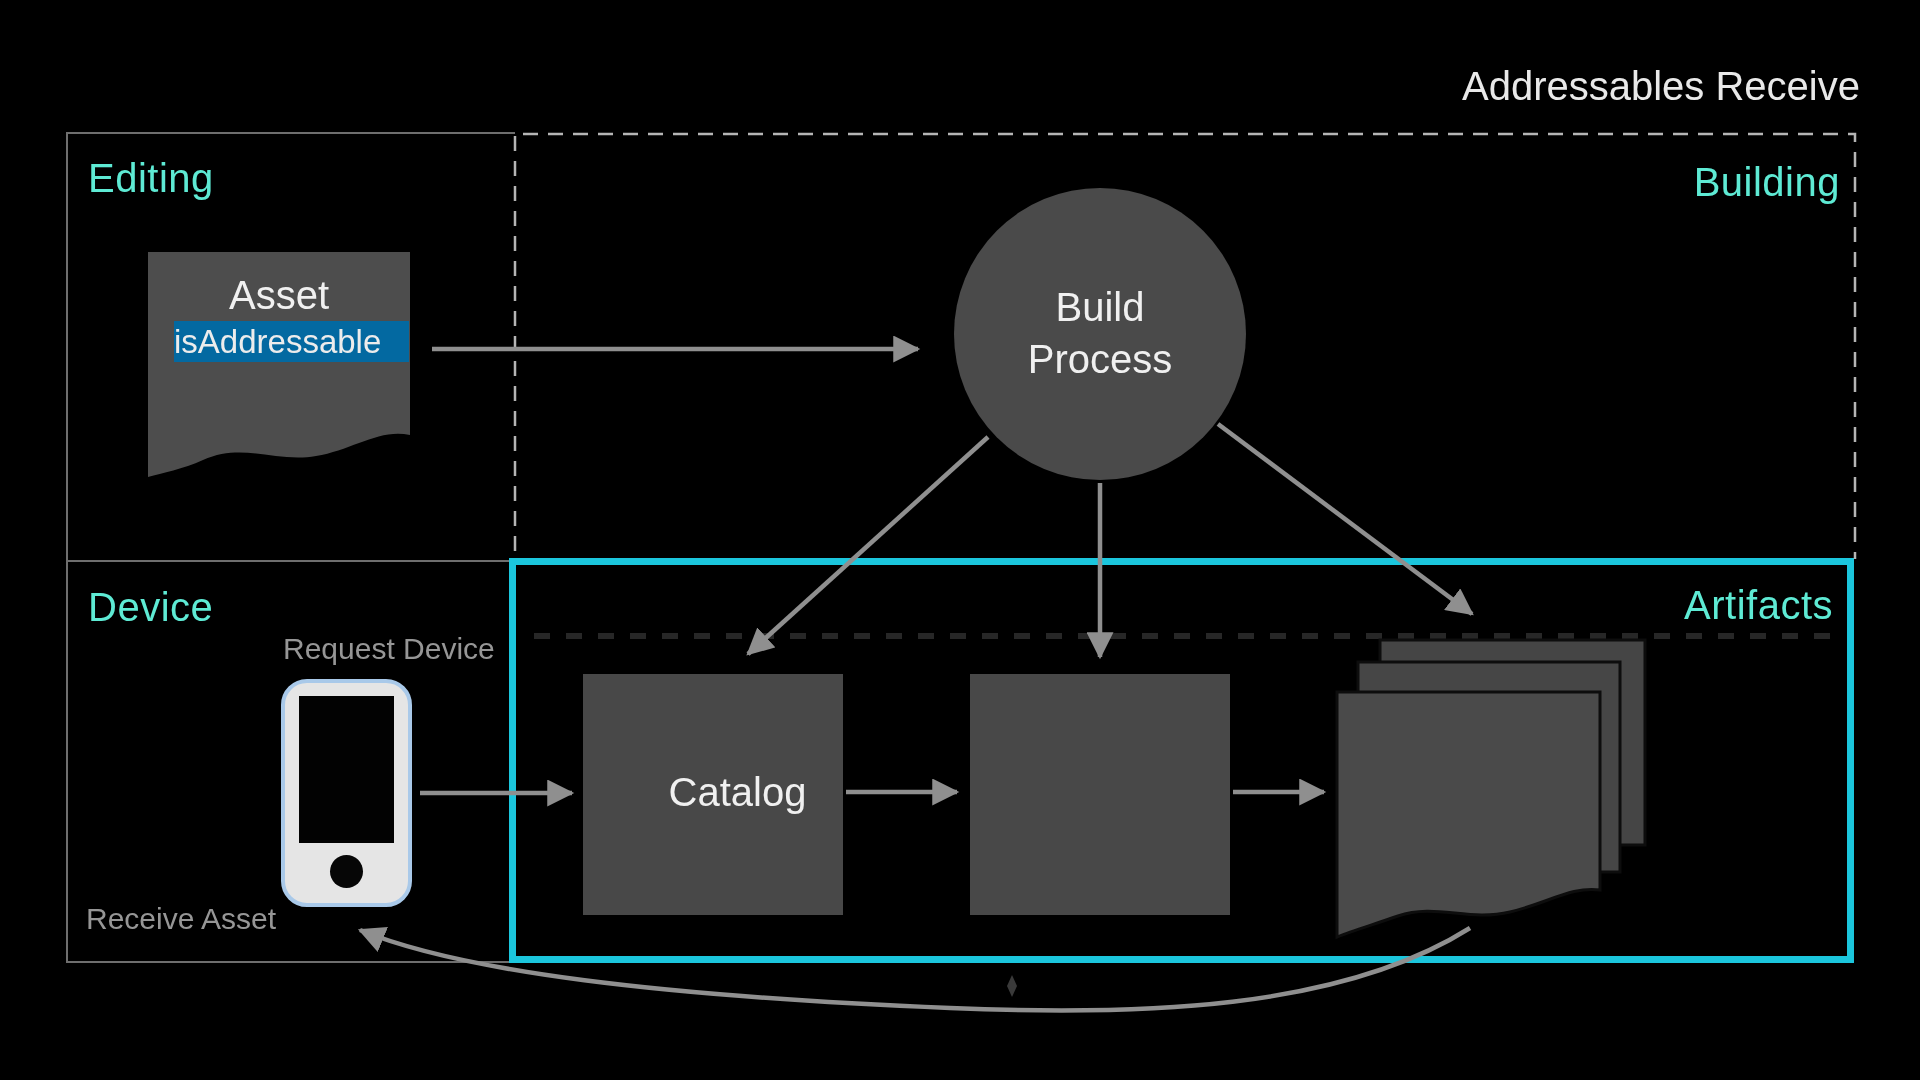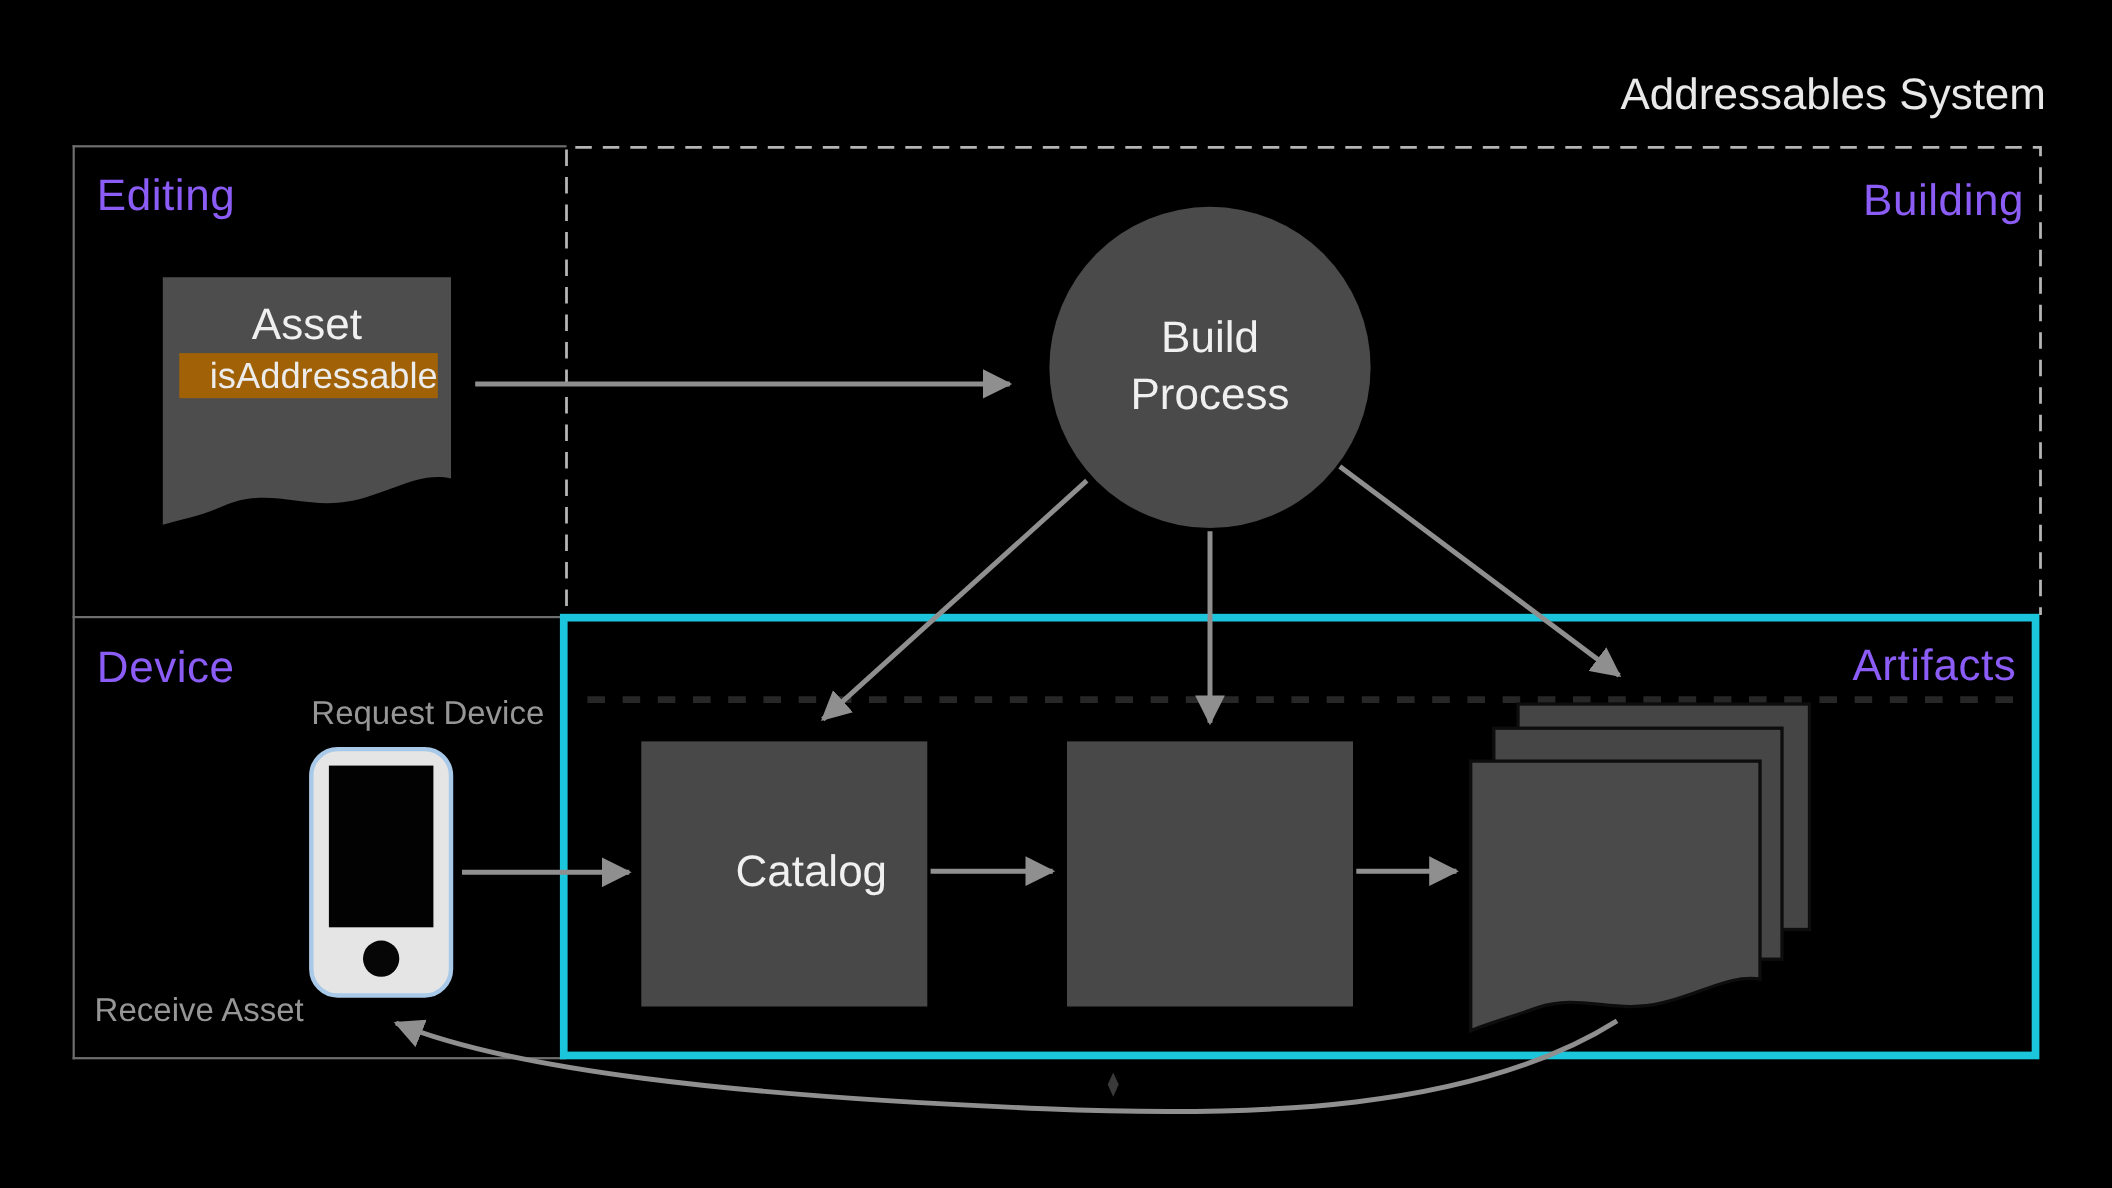--- a/index.html
+++ b/index.html
@@ -1,21 +1,21 @@
 <!DOCTYPE html>
 <html><head>
 <meta charset="utf-8">
 <style>
   html,body{margin:0;padding:0;background:#000;}
   #stage{
     position:relative;width:1920px;height:1080px;background:#000;overflow:hidden;
     font-family:"Liberation Sans", sans-serif;
   }
   .section-label{
-    position:absolute;color:#8b5cf6;font-size:40px;letter-spacing:0.5px;
+    position:absolute;color:#5eead4;font-size:40px;letter-spacing:0.5px;
     white-space:nowrap;
   }
   #diagram-title{
     position:absolute;top:64px;right:60px;color:#e9e9e9;font-size:40px;white-space:nowrap;
   }
   
   #editing-box{
     position:absolute;left:66px;top:132px;width:449px;height:428px;
     border-top:2px solid #6e6e6e;border-left:2px solid #6e6e6e;box-sizing:border-box;
   }
@@ -29,22 +29,22 @@
     border:7px solid #1bc6dd;box-sizing:border-box;
   }
   
   #shape-layer{position:absolute;left:0;top:0;width:1920px;height:1080px;}
   
   .node-text{
     position:absolute;color:#f0f0f0;font-size:40px;text-align:center;white-space:nowrap;
   }
   #asset-title{left:148px;top:273px;width:262px;}
   #asset-highlight{
-    position:absolute;left:163px;top:321px;width:235px;height:41px;background:#a16207;
-    text-align:right;
+    position:absolute;left:174px;top:321px;width:235px;height:41px;background:#0369a1;
+    text-align:left;
   }
   #asset-highlight span{
     color:#ececec;font-size:33px;line-height:41px;white-space:nowrap;
   }
   #build-text{left:954px;top:281px;width:292px;line-height:1.3;}
   #catalog-text{left:583px;top:770px;width:309px;}
   #provider-text{left:970px;top:770px;width:260px;}
   #content-text{left:1337px;top:793px;width:263px;}
   
   #phone{
@@ -61,21 +61,21 @@
     position:absolute;color:#969696;font-size:30px;white-space:nowrap;
   }
   #request-asset-label{left:283px;top:632px;}
   #receive-asset-label{left:86px;top:902px;}
 </style>
 </head>
 <body>
 
 <div id="stage">
 
-  <div id="diagram-title">Addressables System</div>
+  <div id="diagram-title">Addressables Receive</div>
 
   <div id="editing-box"></div>
   <div id="device-box"></div>
   <div id="artifacts-box"></div>
 
   <div id="phone">
     <div id="phone-screen"></div>
     <div id="phone-home"></div>
   </div>
 

